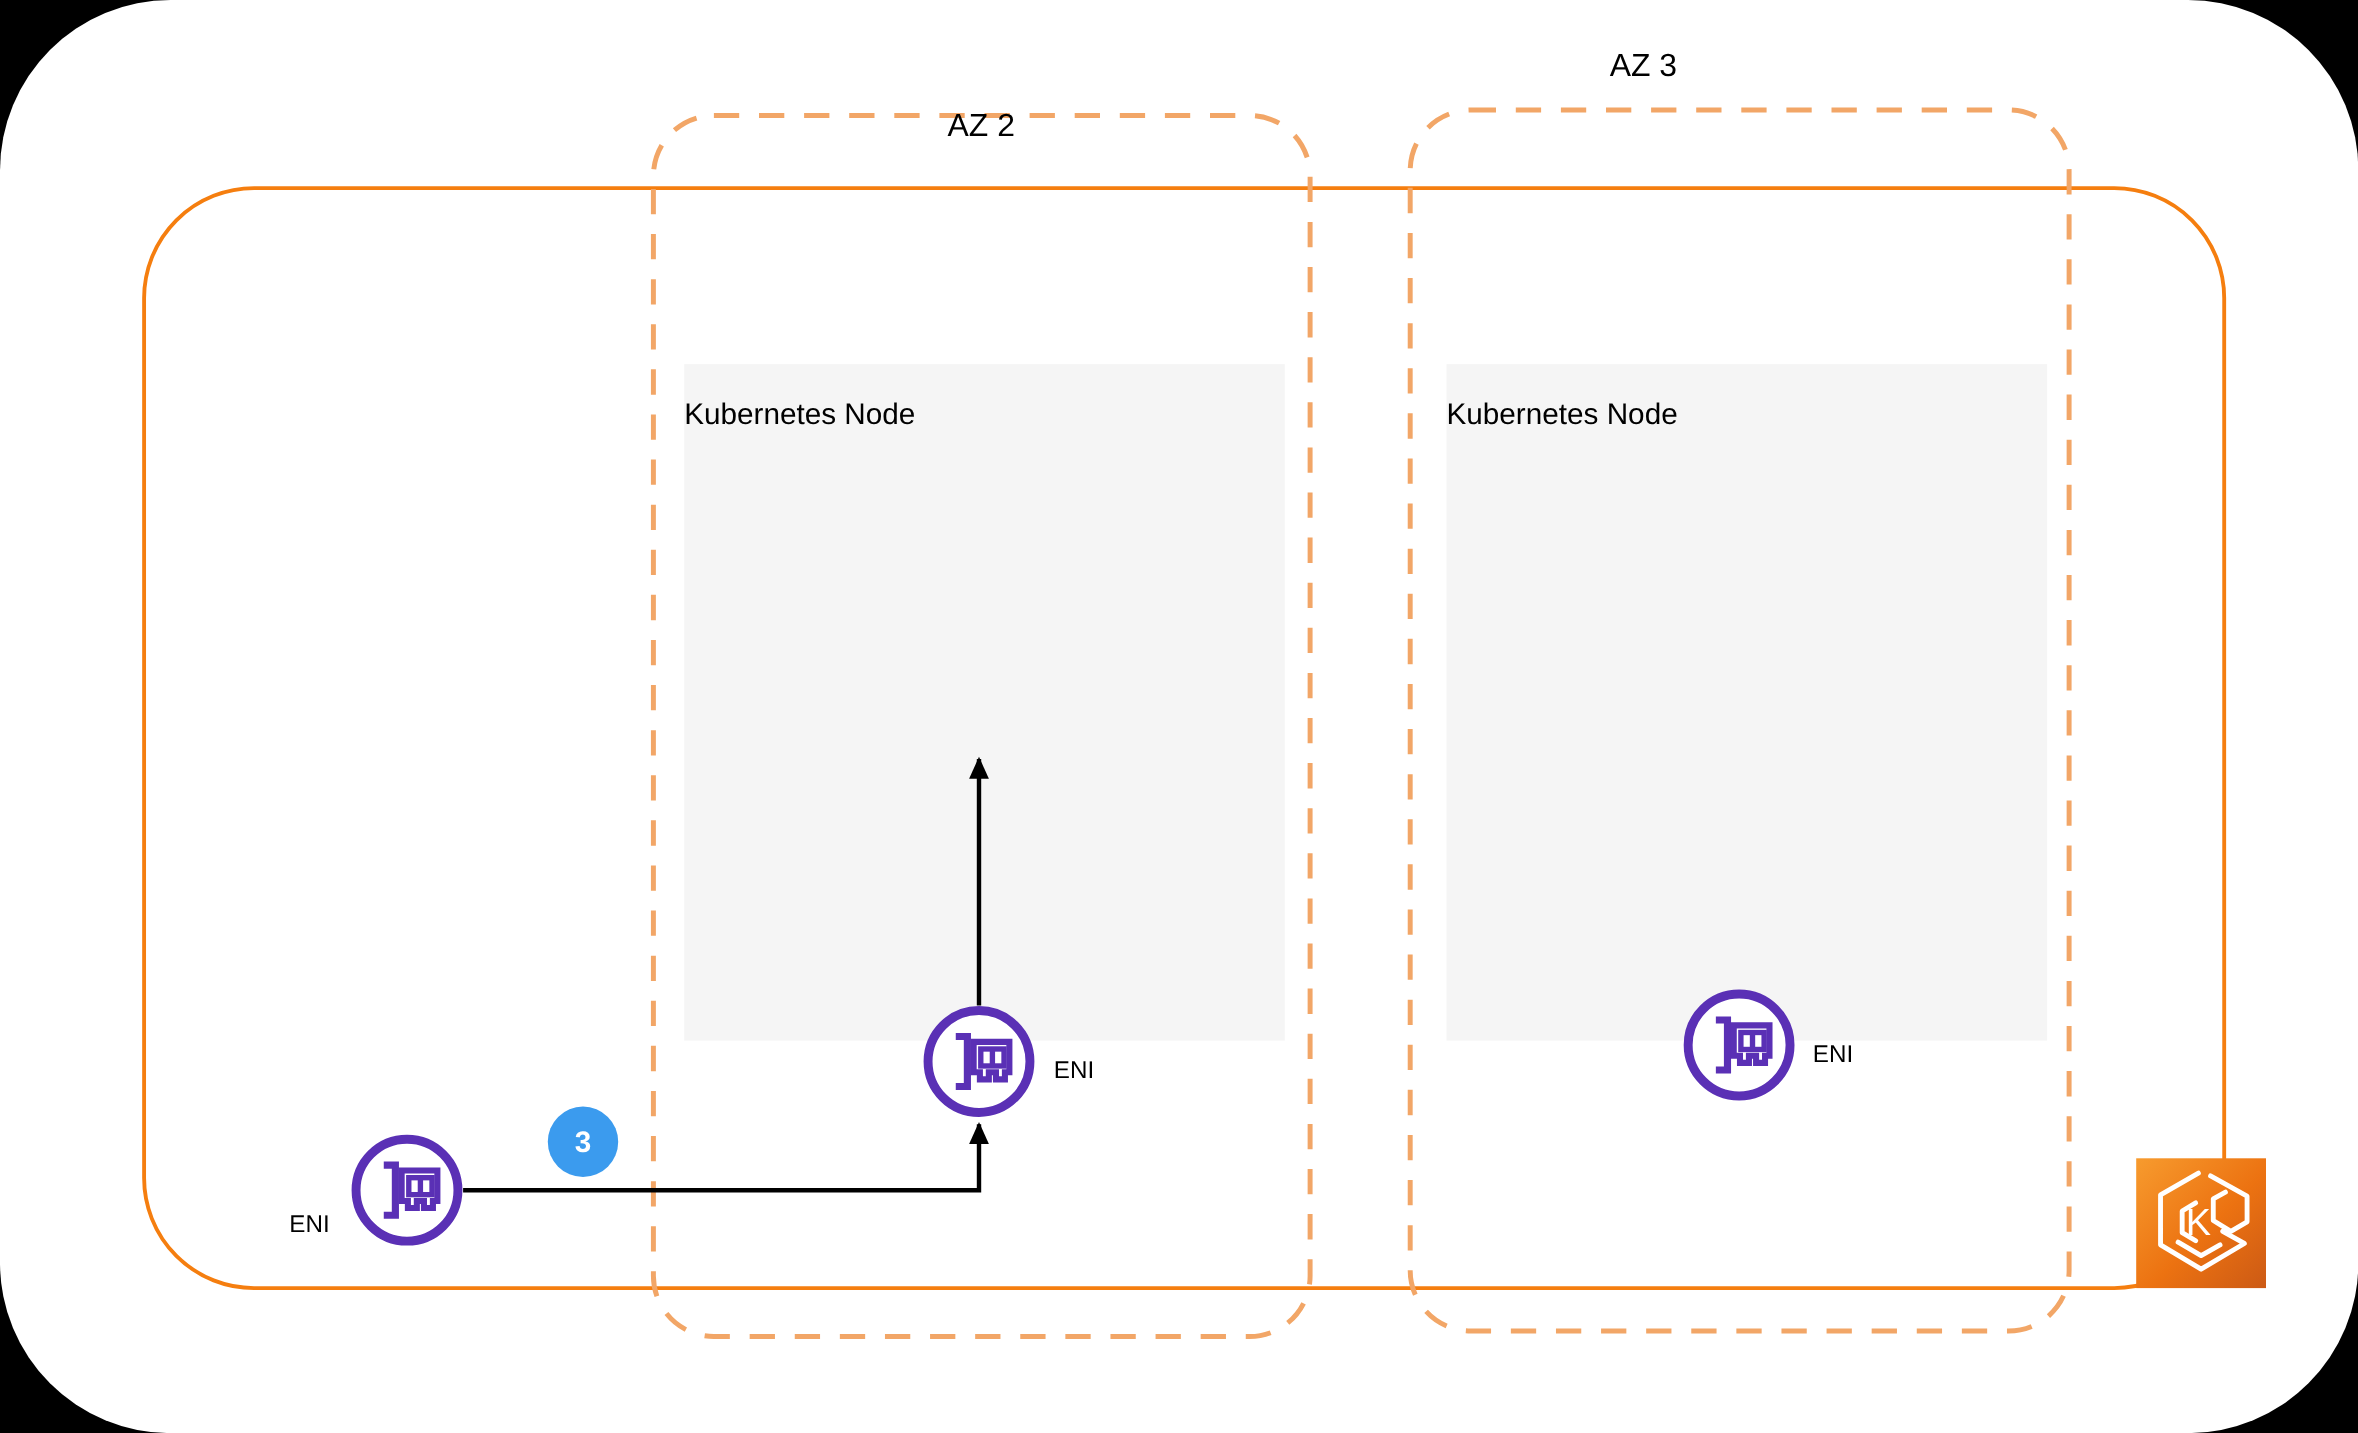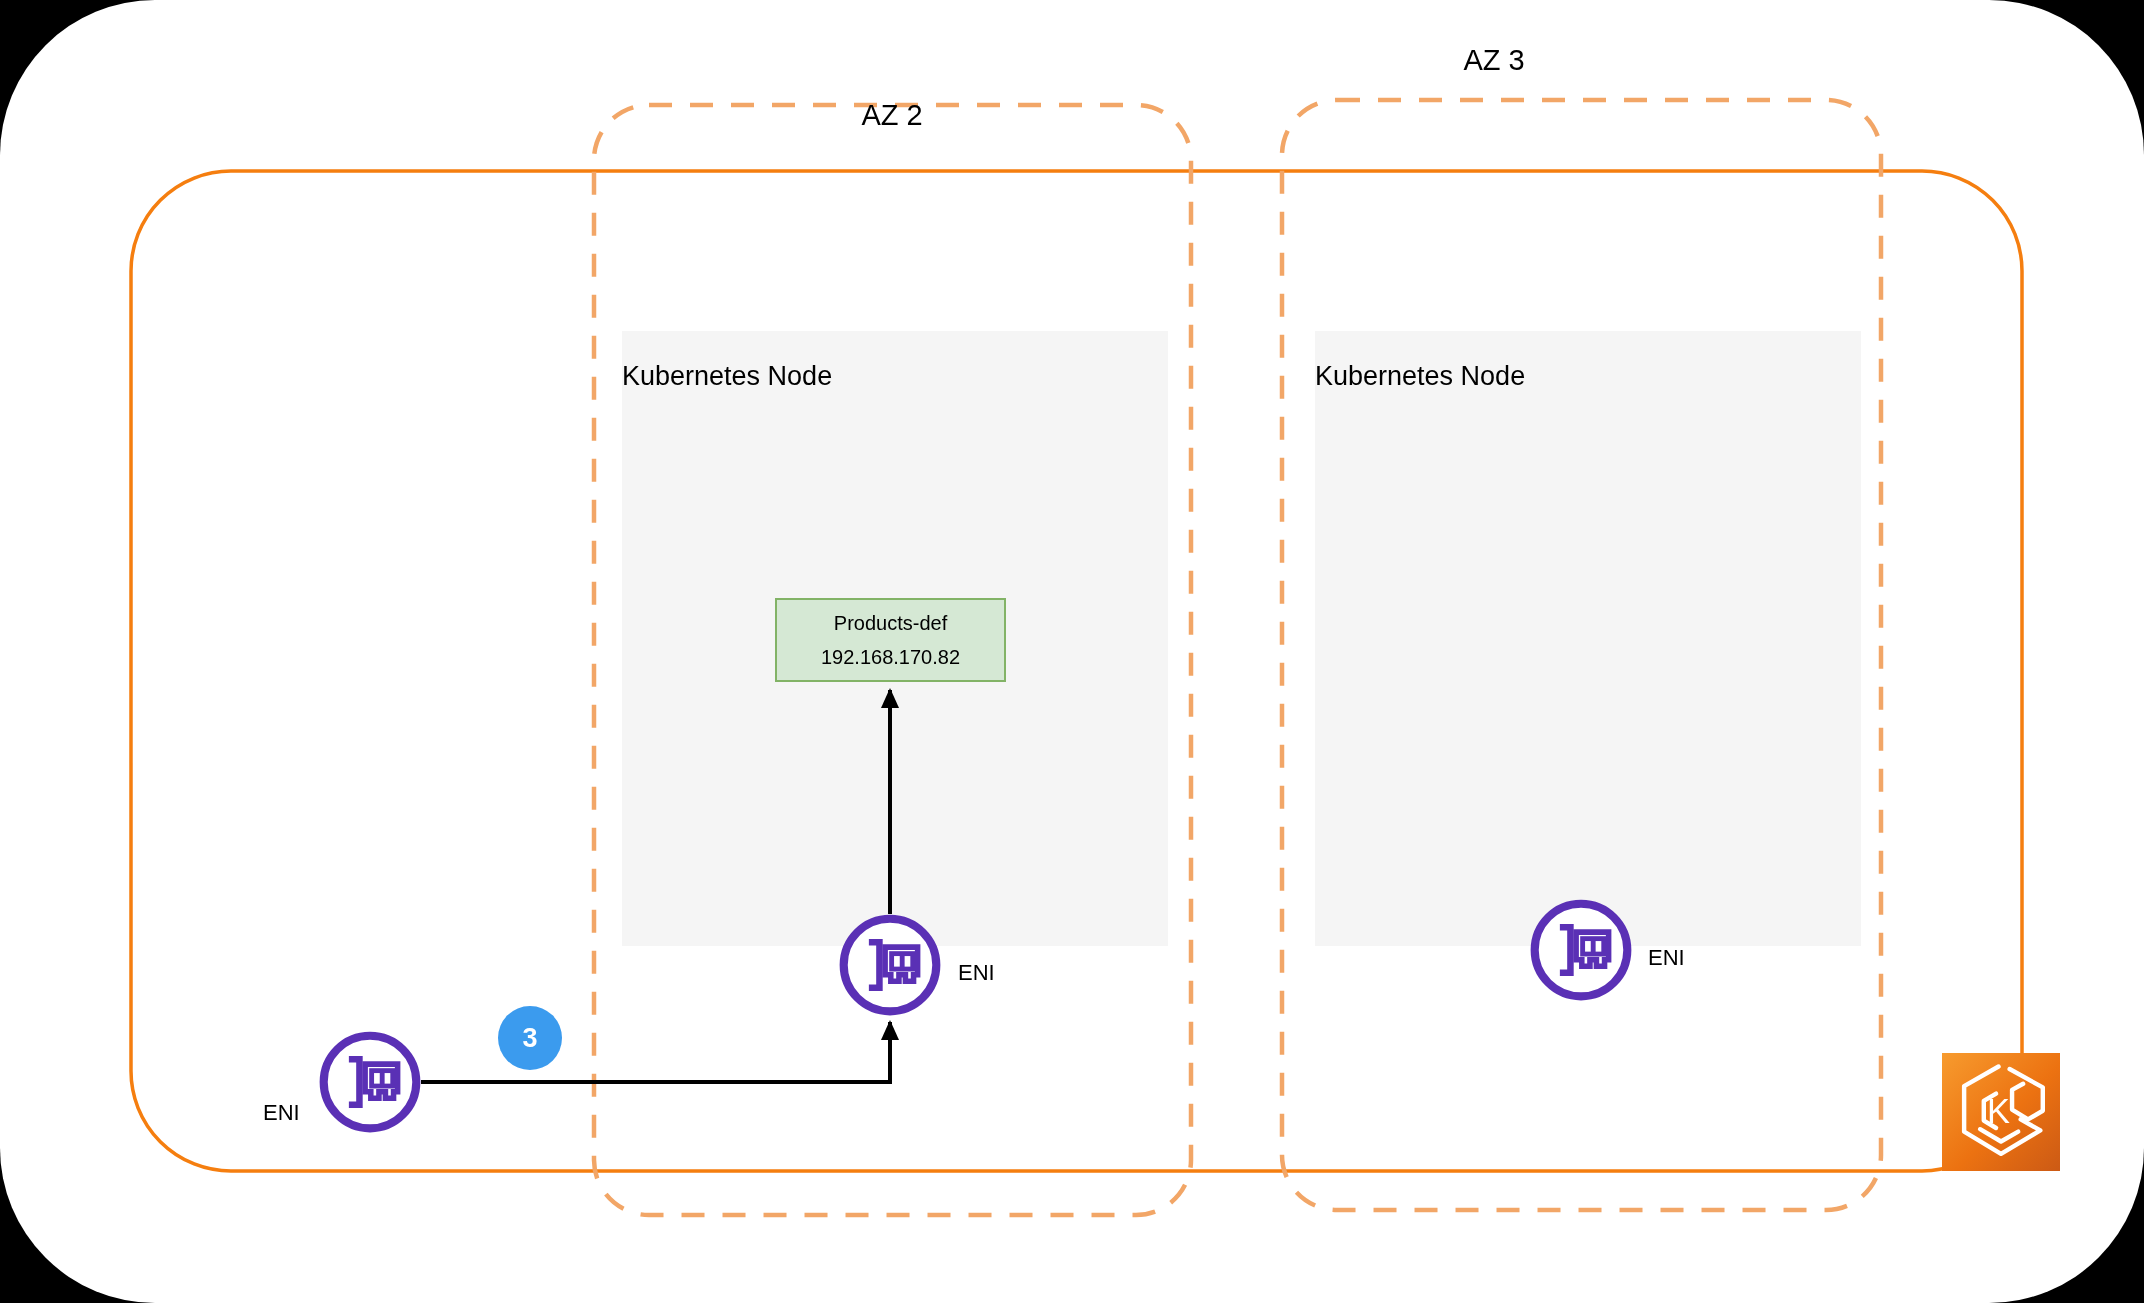--- a/index.html
+++ b/index.html
@@ -44,24 +44,20 @@
   <div class="zone-label" style="left:892px;top:52px;margin-top:47px;">AZ 2</div>
   <div class="zone-label" style="left:1494px;top:44px;">AZ 3</div>
 
   <div class="k8s-node" style="left:622px;top:331px;width:546px;height:615px;">
     <span class="node-title">Kubernetes Node</span>
   </div>
   <div class="k8s-node" style="left:1315px;top:331px;width:546px;height:615px;">
     <span class="node-title">Kubernetes Node</span>
   </div>
 
-  <div class="pod-box" style="left:775px;top:598px;width:231px;height:84px;">
-    <span>Products-def</span>
-    <span>192.168.170.82</span>
-  </div>
 
   <svg class="layer" viewBox="0 0 2144 1303">
     <defs>
       <marker id="arrowhead" markerUnits="userSpaceOnUse" markerWidth="26" markerHeight="26" refX="21" refY="13" orient="auto">
         <path d="M3 4 L23 13 L3 22 Z" fill="#000"></path>
       </marker>
     </defs>
     <path d="M421 1082 H890 V1022" fill="none" stroke="#000" stroke-width="4" marker-end="url(#arrowhead)"></path>
     <path d="M890 914 V690" fill="none" stroke="#000" stroke-width="4" marker-end="url(#arrowhead)"></path>
   </svg>

